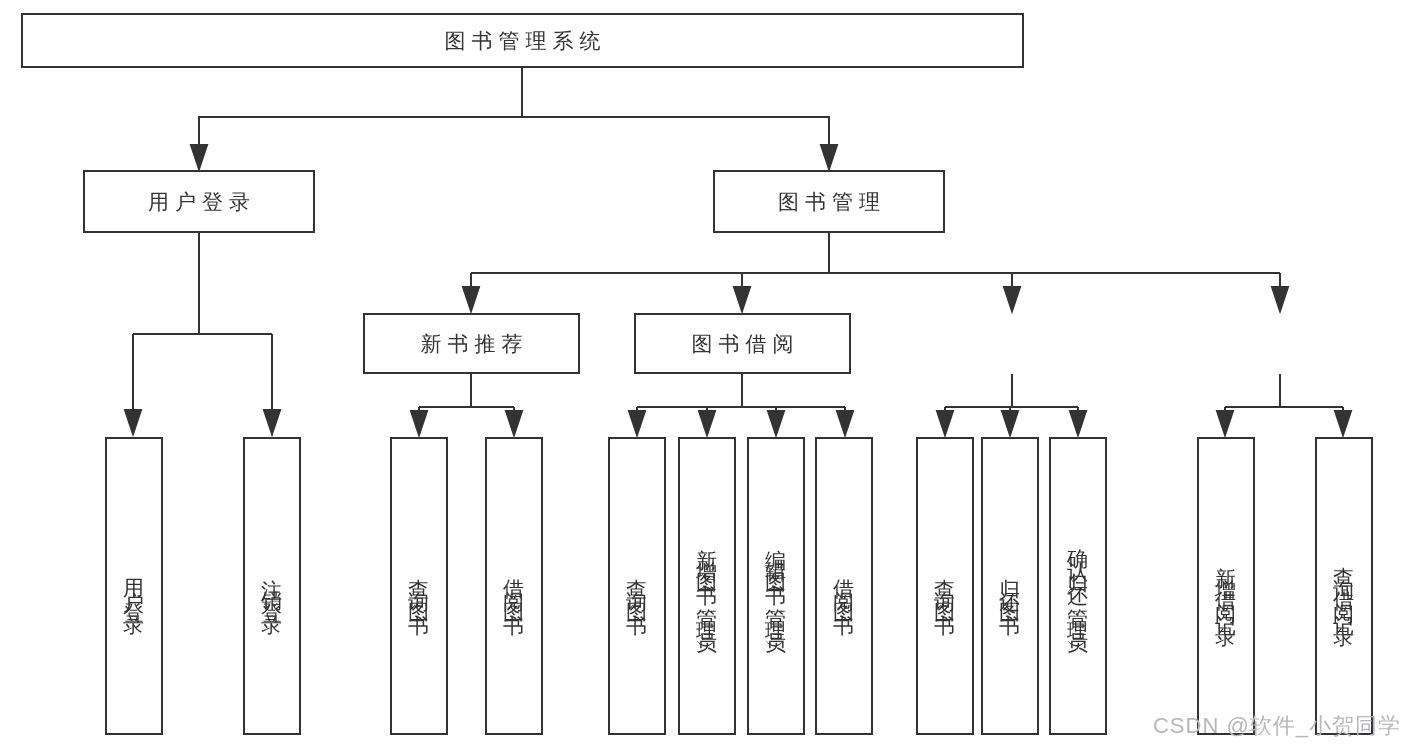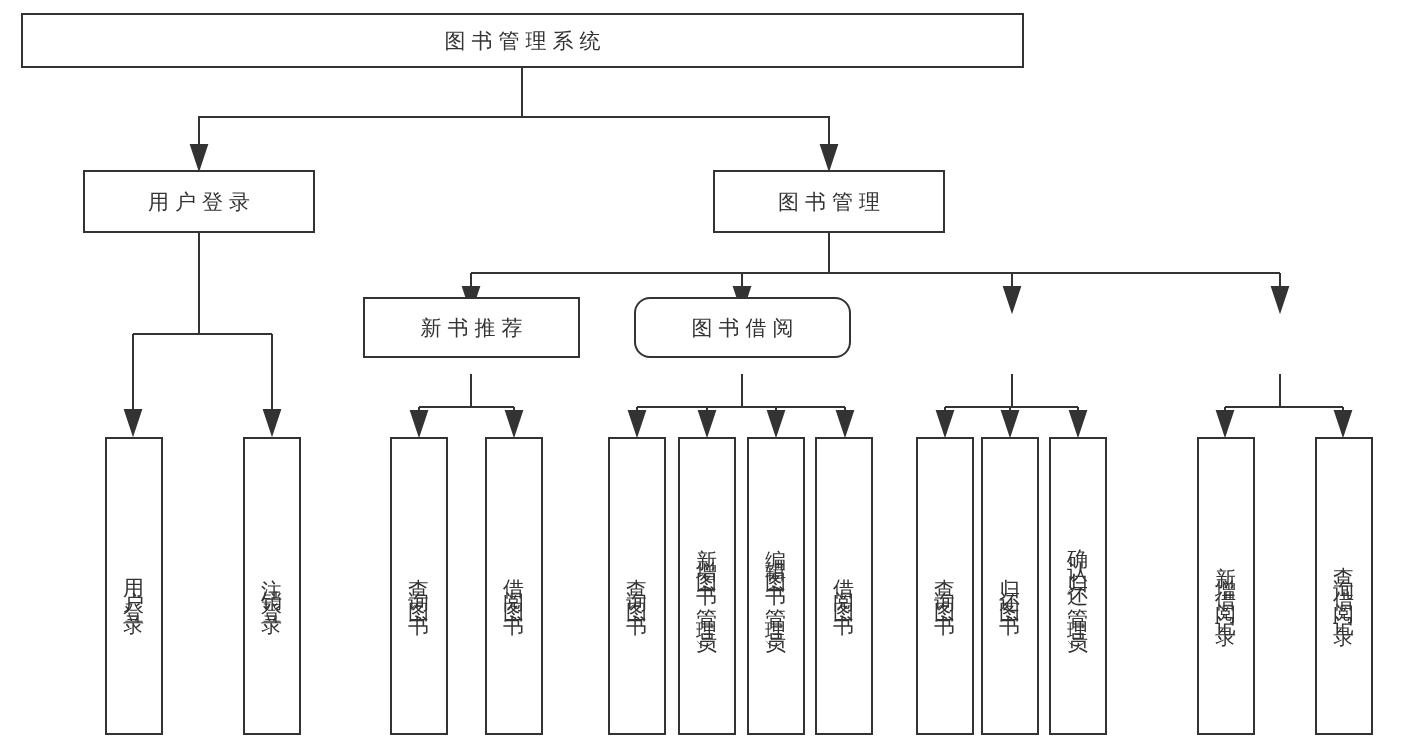--- a/index.html
+++ b/index.html
@@ -29,21 +29,21 @@
     z-index: 1;
   }
   .hbox {
     font-size: 21px;
     letter-spacing: 6px;
     text-indent: 6px;
     white-space: nowrap;
   }
   .root-box  { left: 21px;  top: 13px;  width: 1003px; height: 55px; }
   .l2-box    { top: 170px;  width: 232px; height: 63px; }
-  .l3-box    { top: 297px;  width: 217px; height: 61px; text-align: center; }
+  .l3-box    { top: 313px;  width: 217px; height: 61px; text-align: center; }
   .vbox {
     top: 437px;
     width: 58px;
     height: 298px;
   }
   .vbox .vtext {
     writing-mode: vertical-rl;
     text-orientation: mixed;
     font-size: 21px;
     letter-spacing: 12px;
@@ -129,21 +129,21 @@
       <polygon points="1335,411 1351,411 1343,435"></polygon>
     </g>
   </svg>
 
   <div class="box hbox root-box">图书管理系统</div>
 
   <div class="box hbox l2-box" style="left:83px;">用户登录</div>
   <div class="box hbox l2-box" style="left:713px;">图书管理</div>
 
   <div class="box hbox l3-box" style="left:363px;">新书推荐</div>
-  <div class="box hbox l3-box" style="left:634px;border-radius:16px;">图书借阅</div>
+  <div class="box hbox l3-box" style="left:634px;">图书借阅</div>
 
   <div class="box vbox" style="left:105px;">
     <span class="vtext">用户登录</span>
   </div>
   <div class="box vbox" style="left:243px;">
     <span class="vtext">注销登录</span>
   </div>
 
   <div class="box vbox" style="left:390px;">
     <span class="vtext">查询图书</span>
@@ -175,14 +175,15 @@
     <span class="vtext">确认归还（管理员）</span>
   </div>
 
   <div class="box vbox" style="left:1197px;">
     <span class="vtext">新增借阅记录</span>
   </div>
   <div class="box vbox" style="left:1315px;">
     <span class="vtext">查询借阅记录</span>
   </div>
 
+  <div class="watermark">CSDN @软件_小贺同学</div>
 
 </div>
 
 </body></html>

